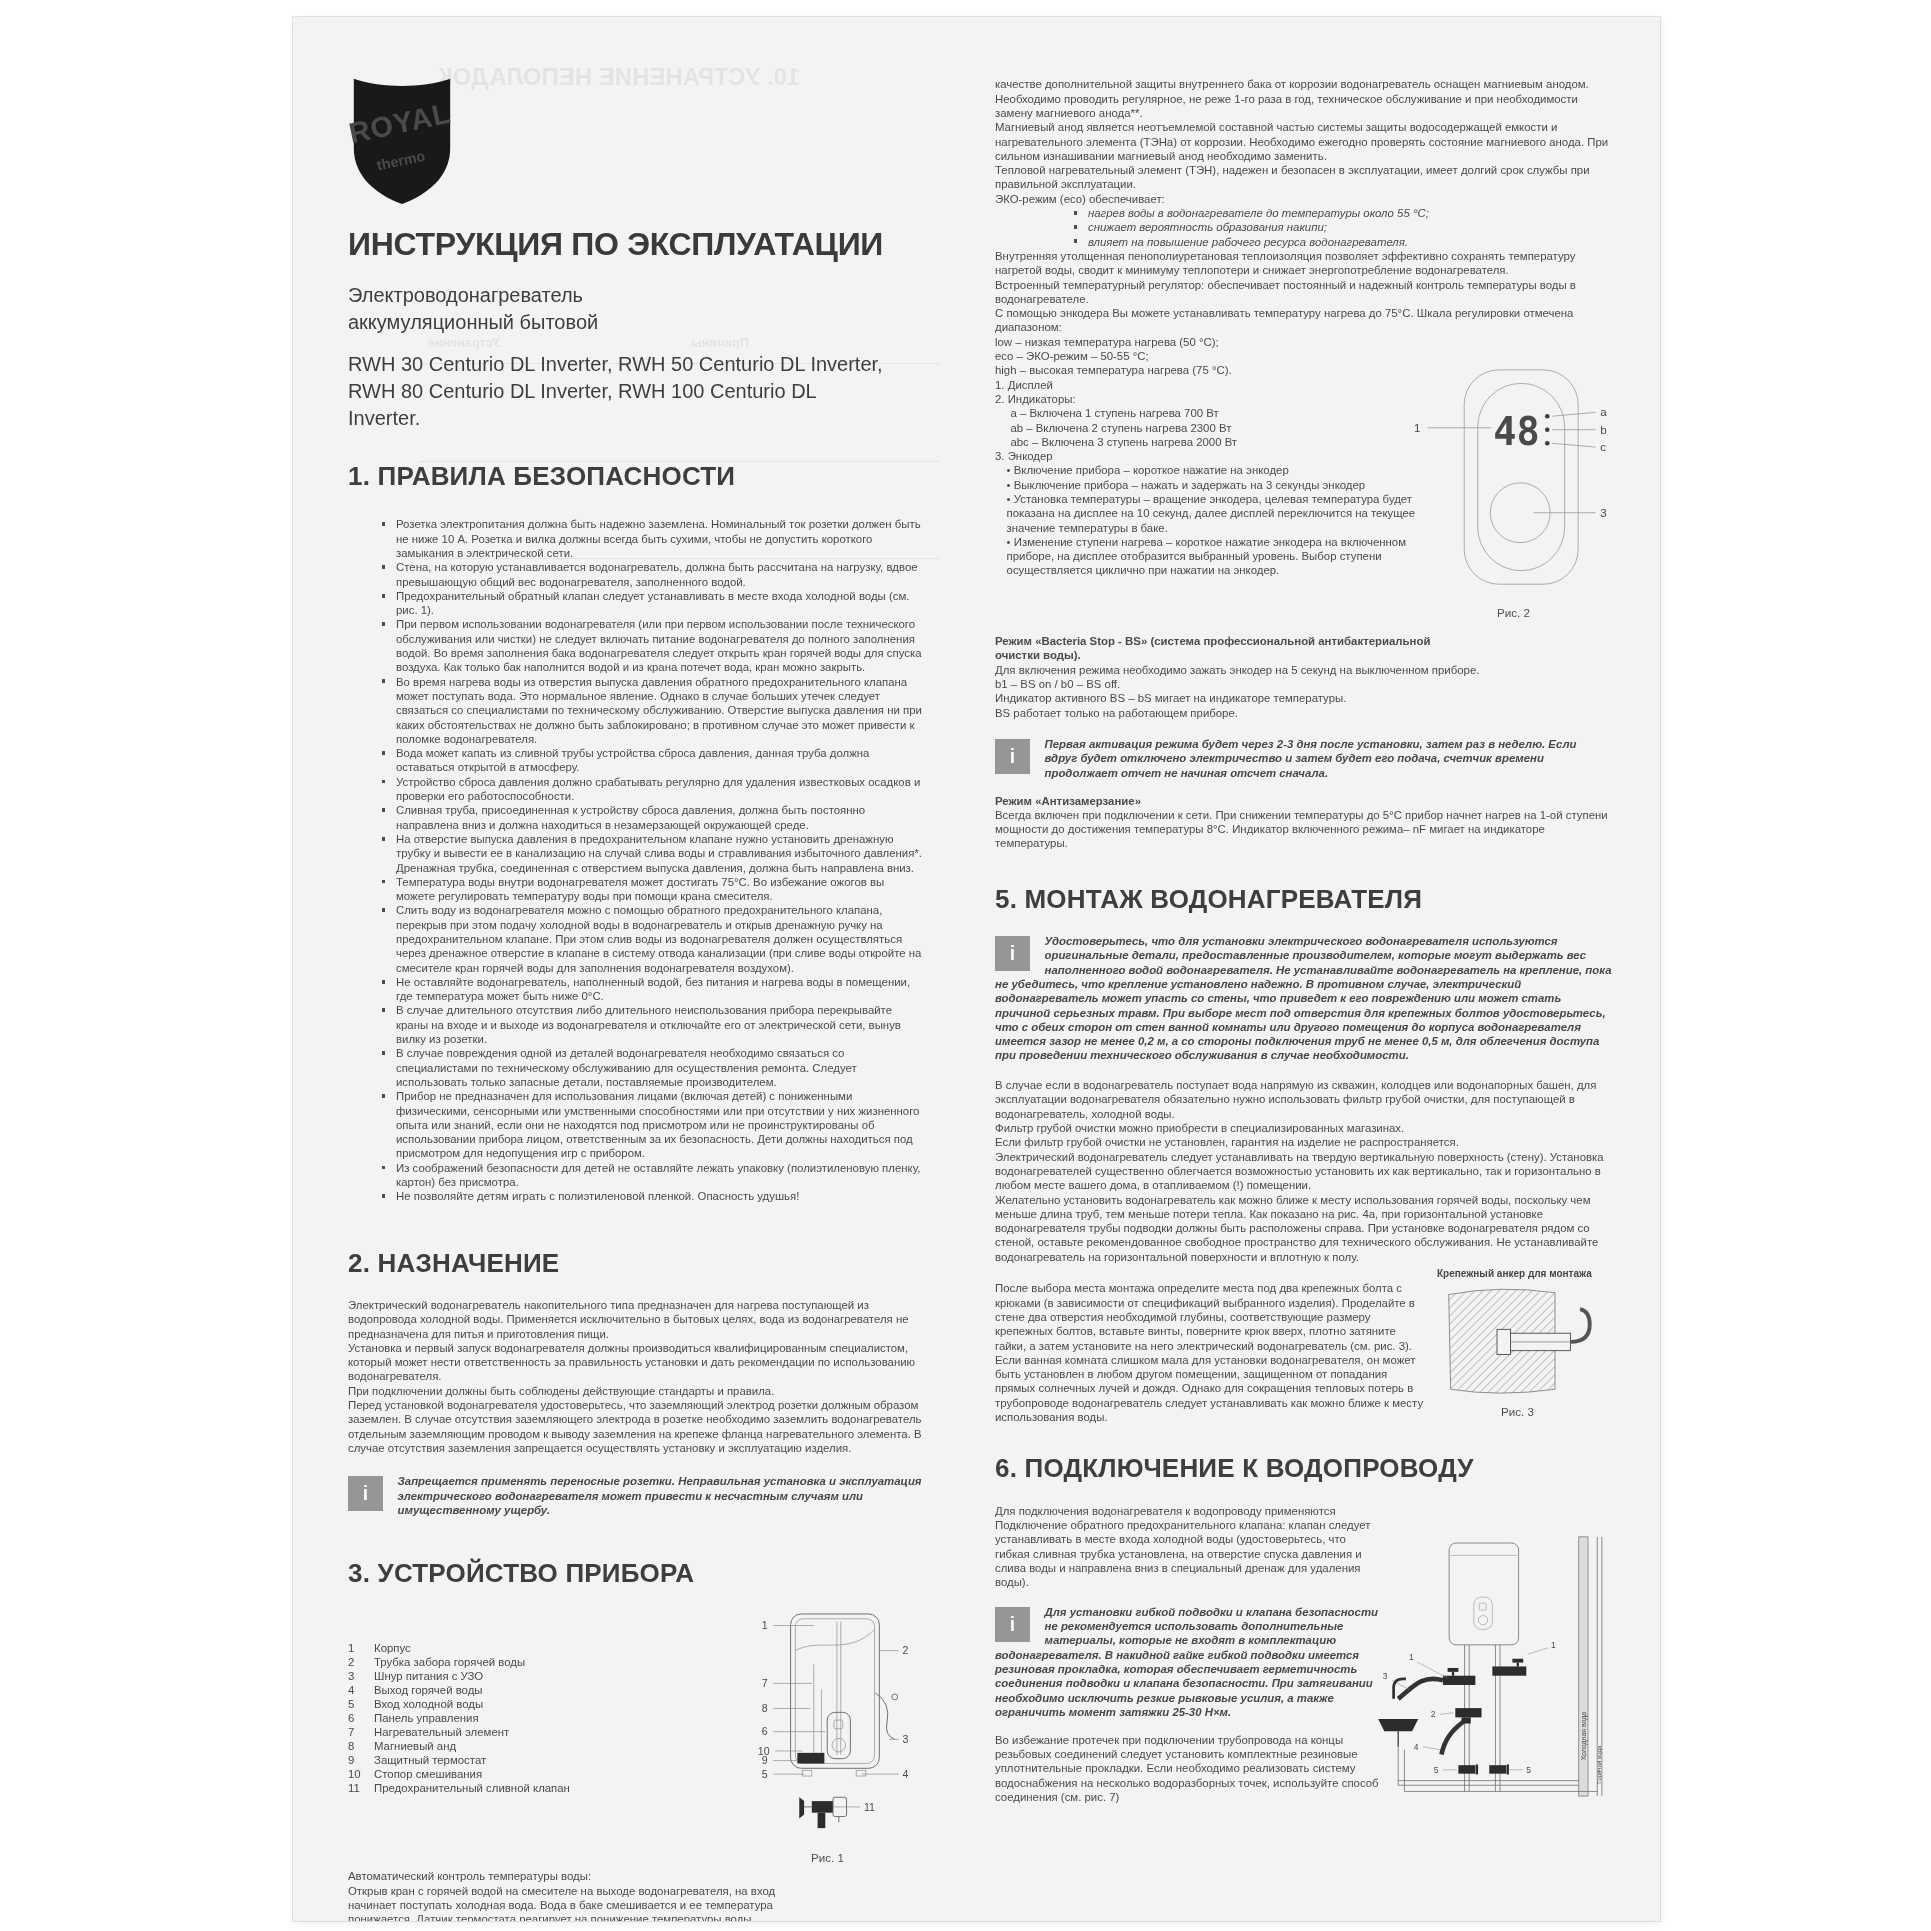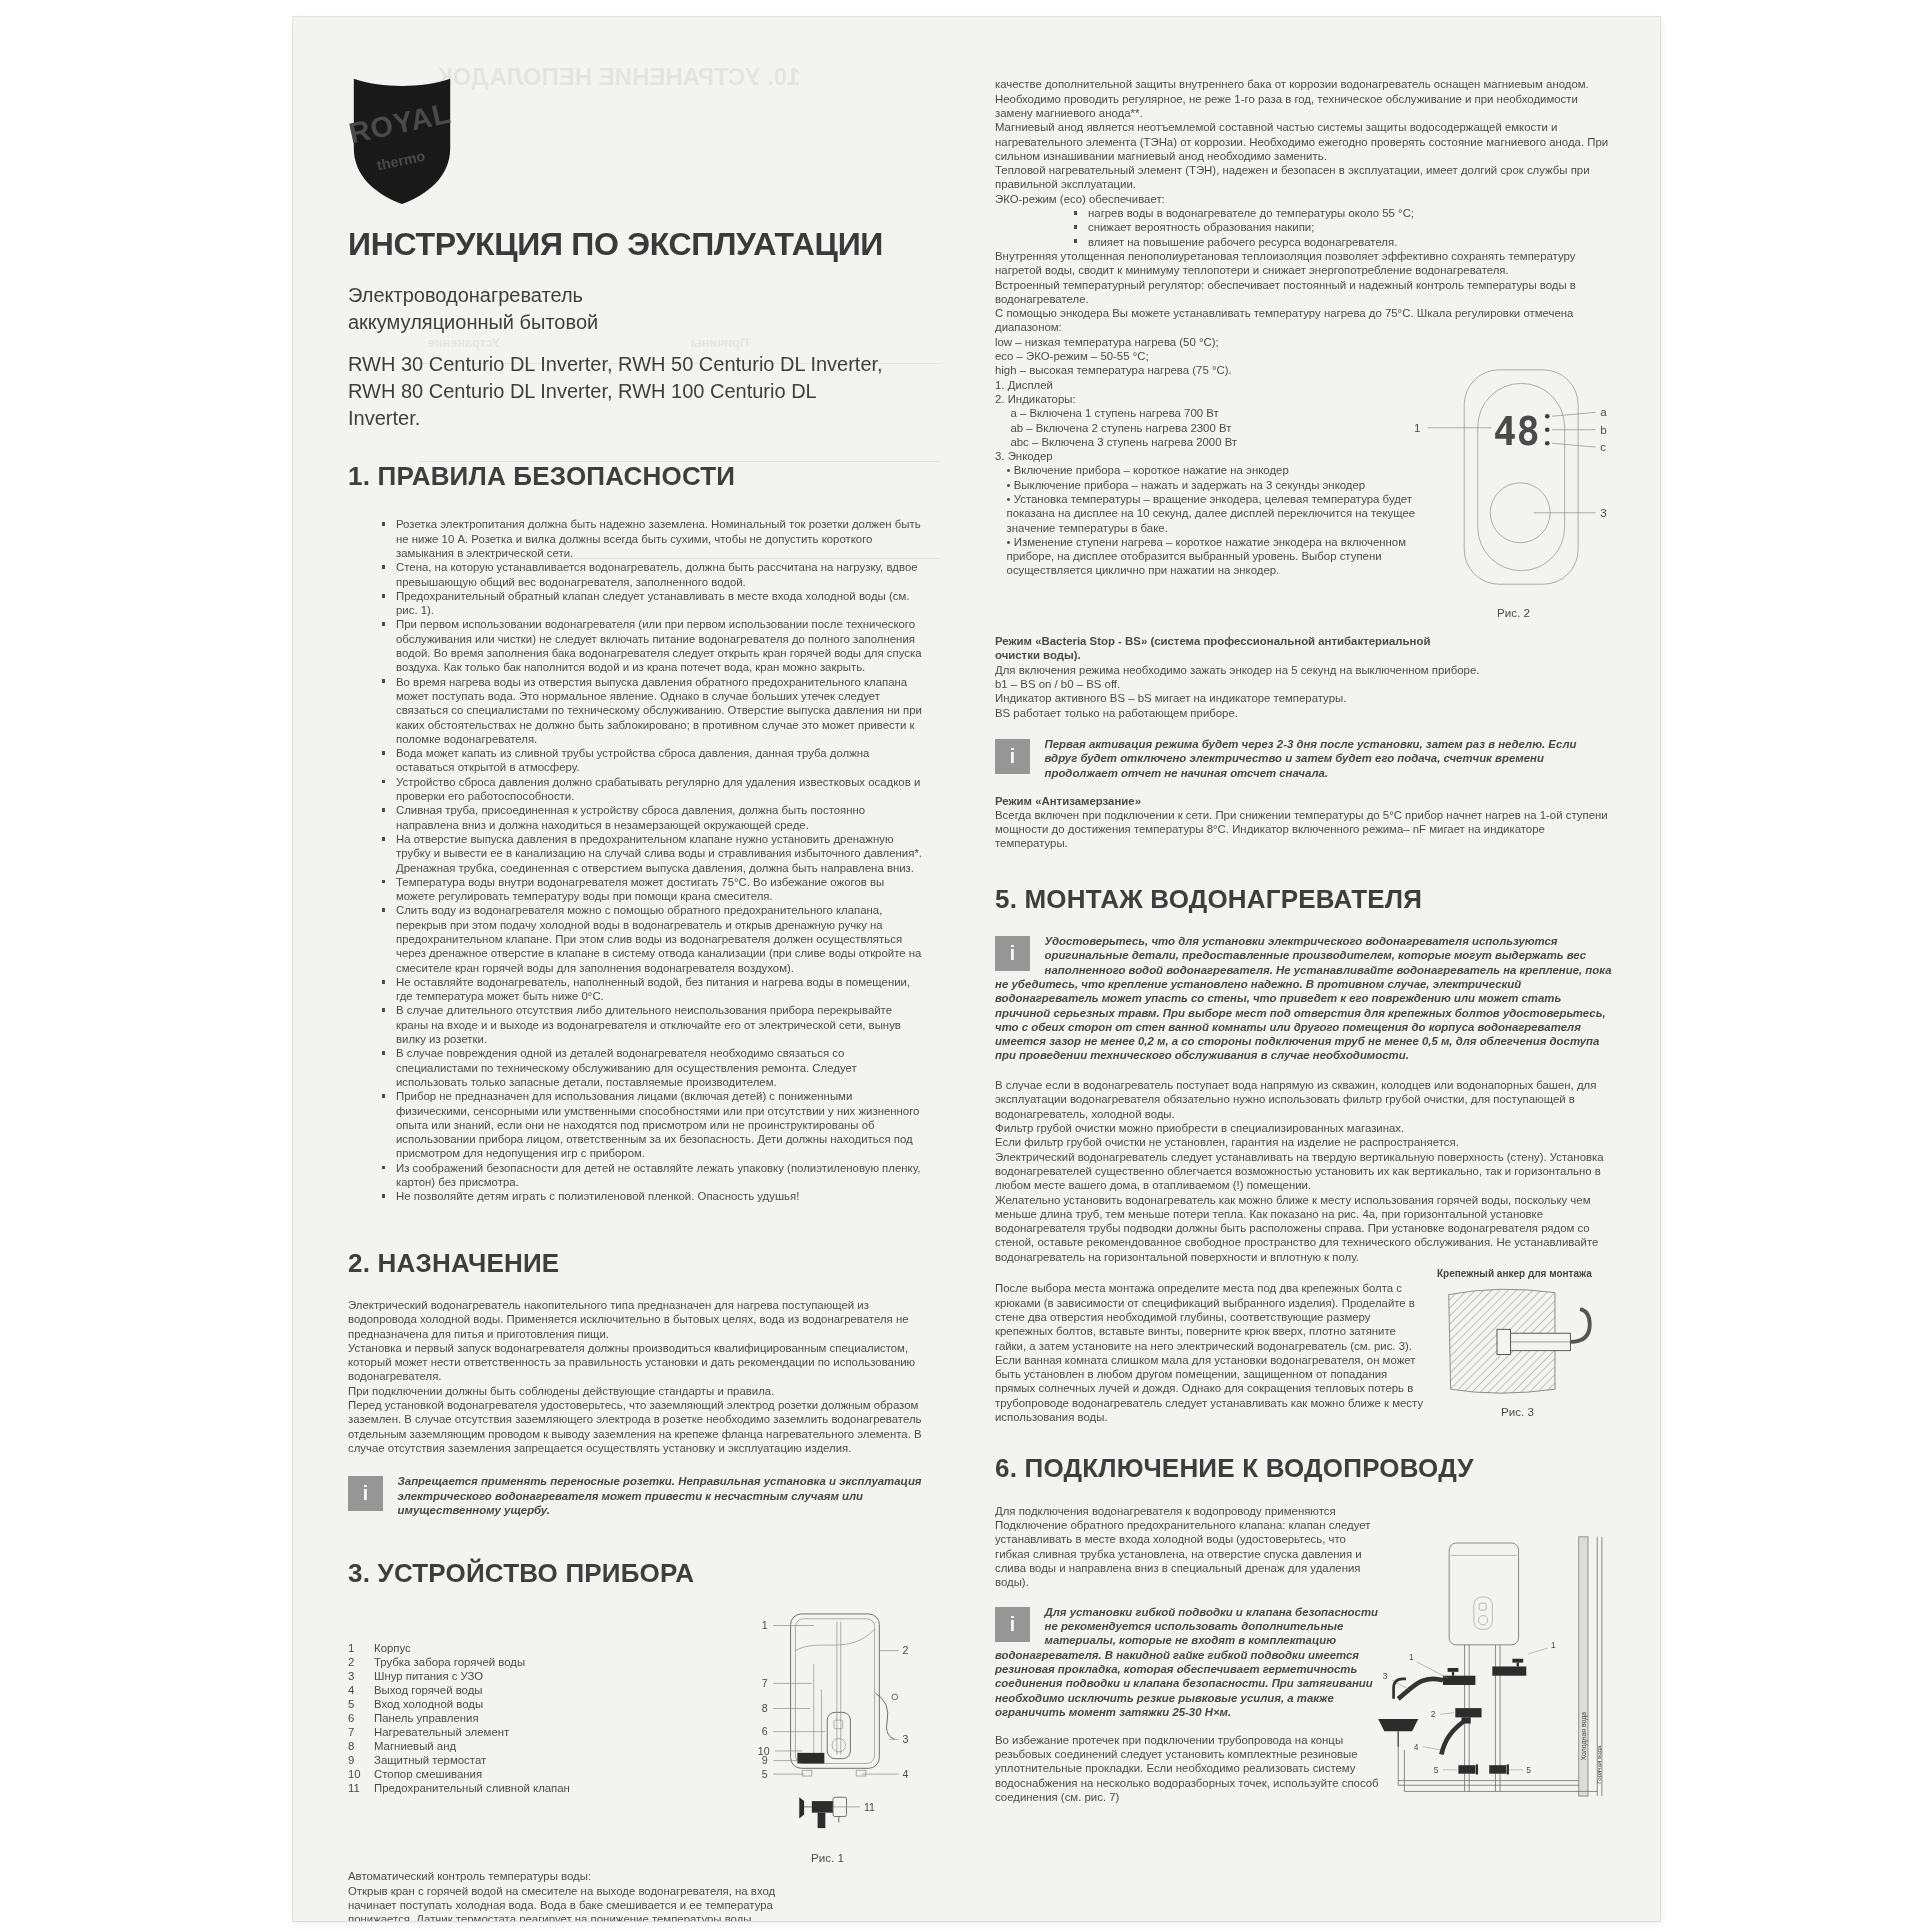--- a/index.html
+++ b/index.html
@@ -228,21 +228,21 @@
   </div>
 
   <div class="col col-right">
 
     <div class="body-t" style="width:620px;">
       <p>качестве дополнительной защиты внутреннего бака от коррозии водонагреватель оснащен магниевым анодом. Необходимо проводить регулярное, не реже 1-го раза в год, техническое обслуживание и при необходимости замену магниевого анода**.</p>
       <p>Магниевый анод является неотъемлемой составной частью системы защиты водосодержащей емкости и нагревательного элемента (ТЭНа) от коррозии. Необходимо ежегодно проверять состояние магниевого анода. При сильном изнашивании магниевый анод необходимо заменить.</p>
       <p>Тепловой нагревательный элемент (ТЭН), надежен и безопасен в эксплуатации, имеет долгий срок службы при правильной эксплуатации.</p>
       <p>ЭКО-режим (eco) обеспечивает:</p>
     </div>
-    <ul class="sq eco body-t" style="width:502px;">
+    <ul class="sq eco body-t" style="width:502px;font-style:italic;">
       <li>нагрев воды в водонагревателе до температуры около 55 °С;</li>
       <li>снижает вероятность образования накипи;</li>
       <li>влияет на повышение рабочего ресурса водонагревателя.</li>
     </ul>
     <div class="body-t" style="width:620px;">
       <p>Внутренняя утолщенная пенополиуретановая теплоизоляция позволяет эффективно сохранять температуру нагретой воды, сводит к минимуму теплопотери и снижает энергопотребление водонагревателя.</p>
       <p>Встроенный температурный регулятор: обеспечивает постоянный и надежный контроль температуры воды в водонагревателе.</p>
       <p>С помощью энкодера Вы можете устанавливать температуру нагрева до 75°С. Шкала регулировки отмечена диапазоном:</p>
       <p>low  – низкая температура нагрева (50 °С);</p>
       <p>eco  – ЭКО-режим – 50-55 °С;</p>

